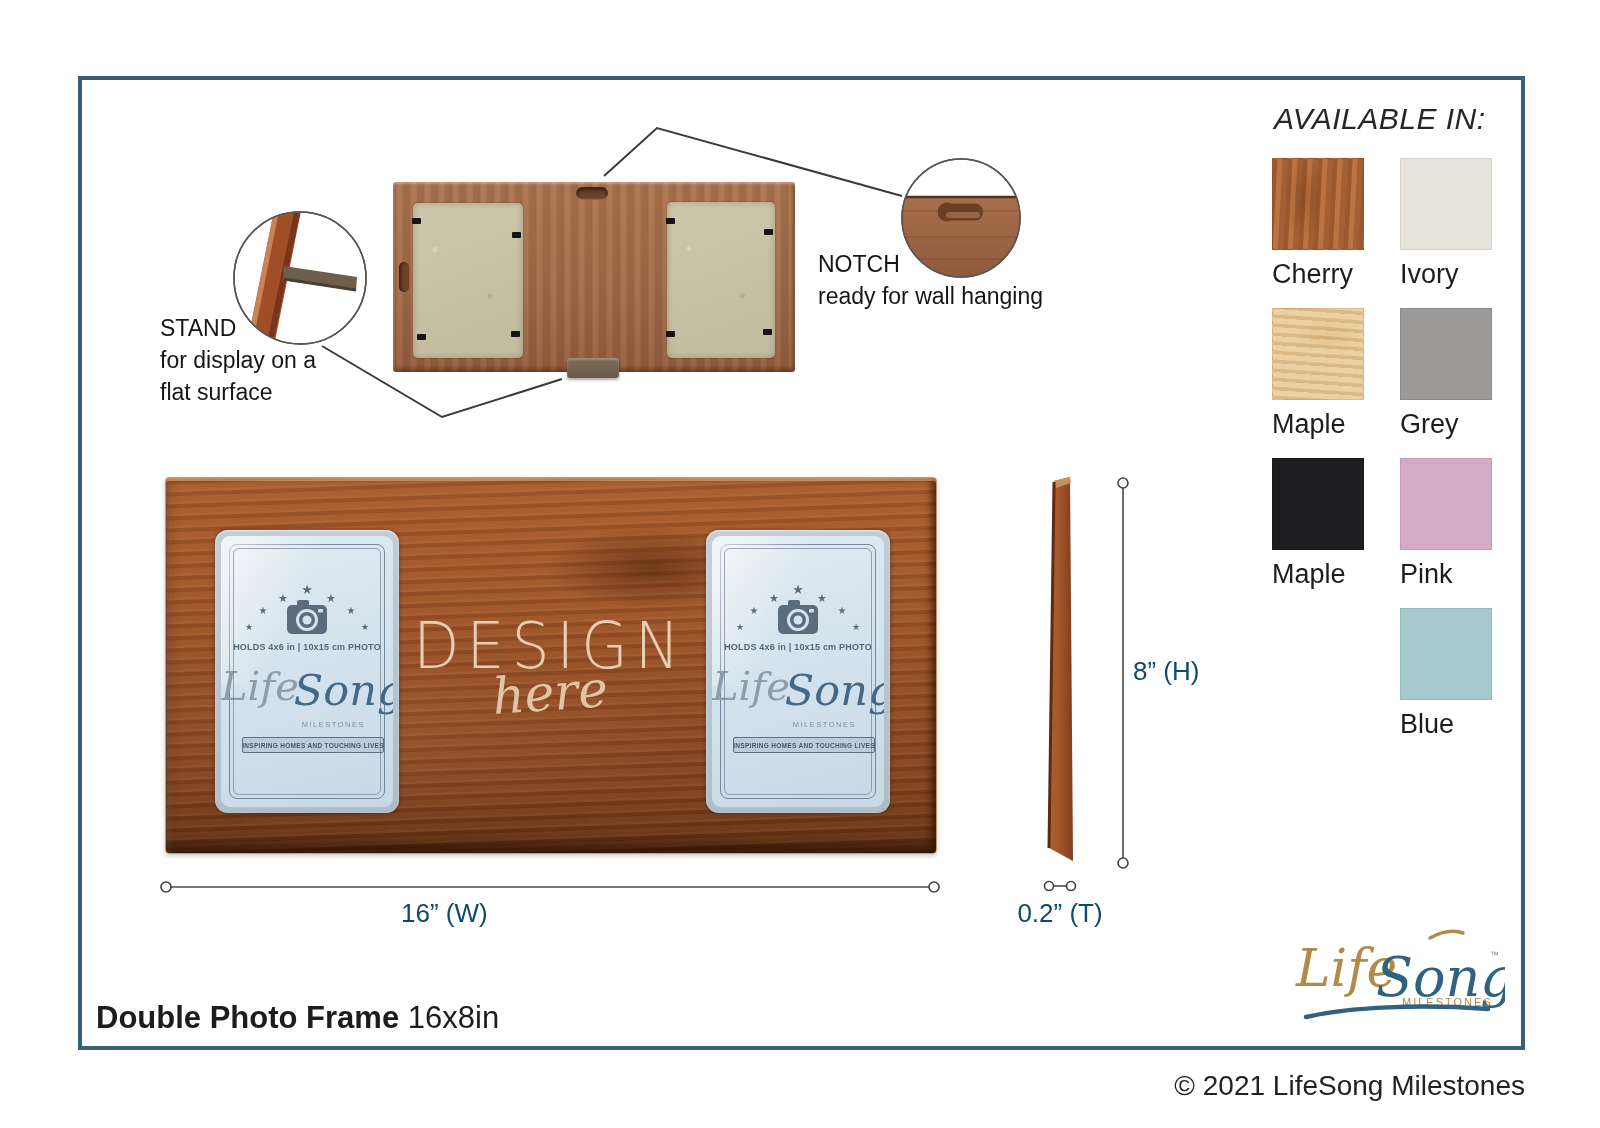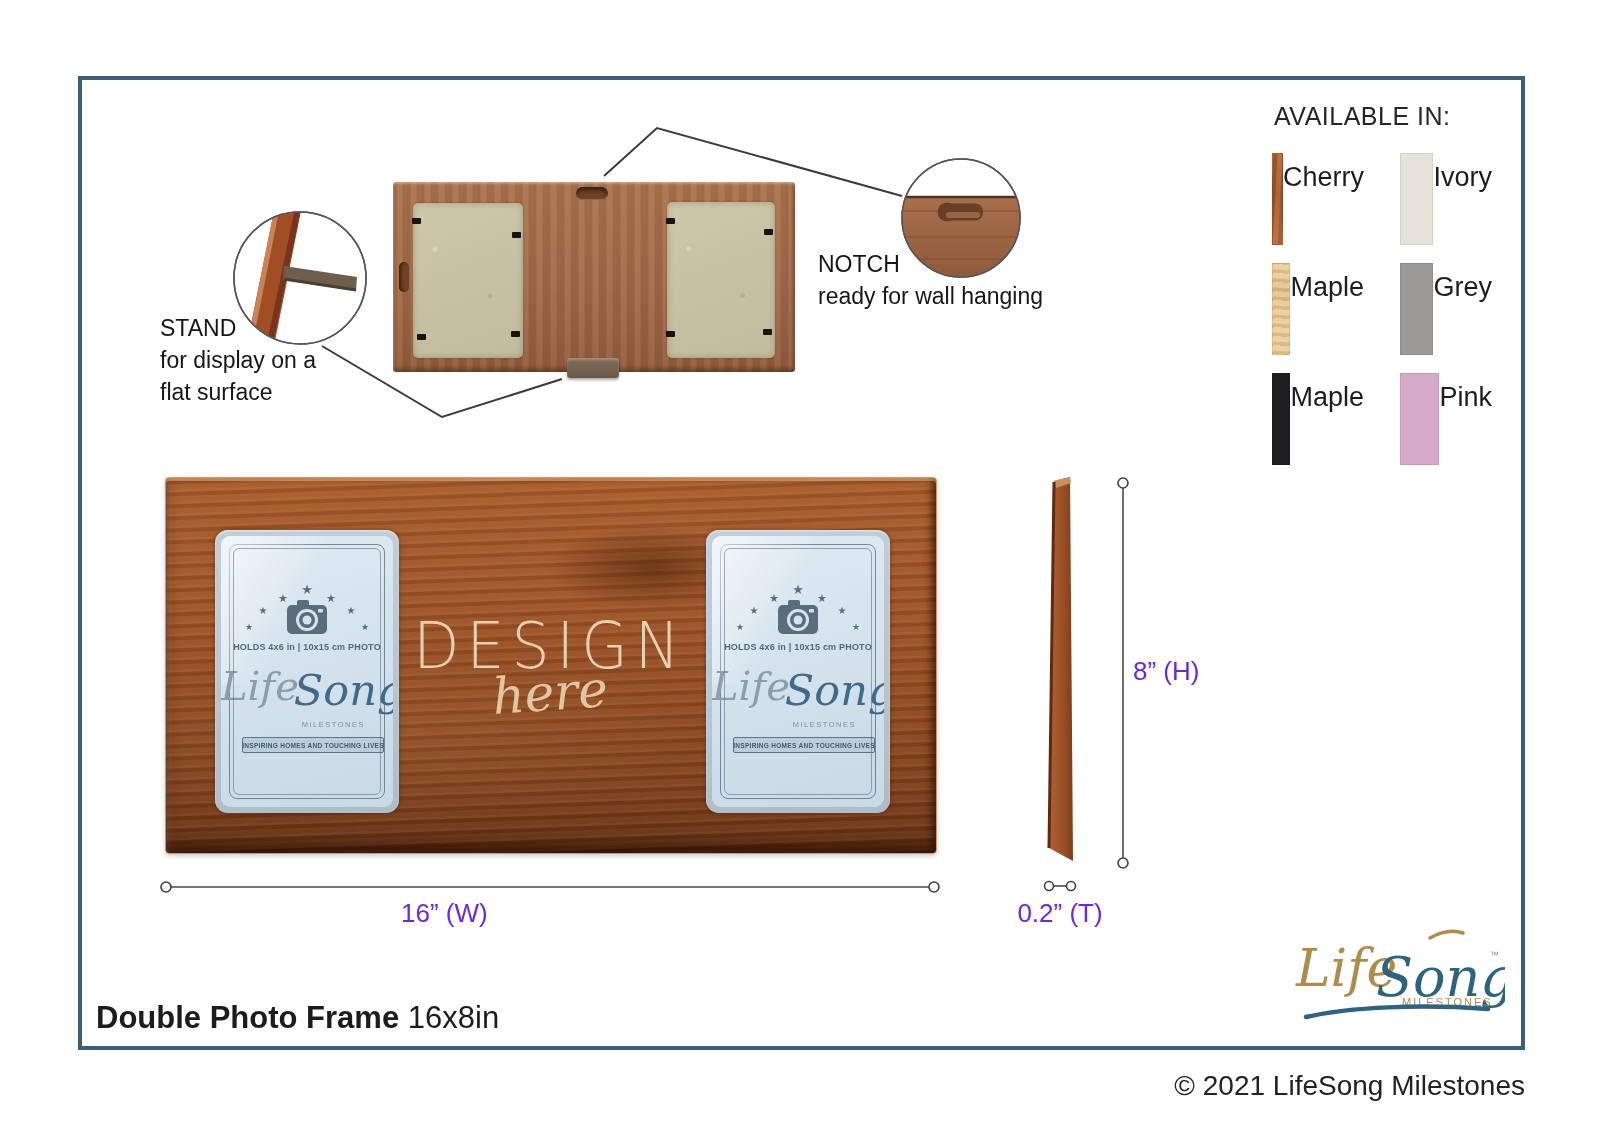--- a/index.html
+++ b/index.html
@@ -52,38 +52,38 @@
   .holds-line{position:absolute;top:106px;left:0;width:100%;text-align:center;font-size:9px;font-weight:bold;color:#53677a;letter-spacing:.2px;}
   .brand-line{position:absolute;top:124px;left:0;width:100%;font-family:"DejaVu Serif",serif;font-style:italic;}
   .brand-life{font-size:40px;color:#8d9dab;}
   .brand-song{font-size:43px;color:#41698a;margin-left:-5px;position:relative;top:5px;}
   .brand-sub{position:absolute;top:184px;right:28px;font-size:7.5px;letter-spacing:1.5px;color:#7e8f9e;}
   .tagline-banner{position:absolute;top:201px;left:21px;width:140px;height:14px;border:1px solid #5c7184;border-radius:2px;
     background:#b9cdda;display:flex;align-items:center;justify-content:center;font-size:6.5px;letter-spacing:.3px;color:#3f5a70;font-weight:bold;white-space:nowrap;}
 
   
   .avail-panel{left:1272px;top:102px;width:230px;}
-  .avail-heading{font-size:25px;color:#262626;letter-spacing:.5px;margin:0 0 22px 2px;}
+  .avail-heading{font-size:30px;color:#262626;letter-spacing:.5px;margin:0 0 22px 2px;font-style:italic;}
   .swatch-grid{display:grid;grid-template-columns:92px 92px;column-gap:36px;row-gap:18px;}
-  .swatch-cell{display:flex;}
+  .swatch-cell{display:flex;flex-direction:column;}
   .swatch{width:92px;height:92px;border:1px solid rgba(0,0,0,.08);box-sizing:border-box;}
   .swatch-label{margin-top:9px;font-size:27px;color:#1d1d1d;}
   .wood-cherry{background-image:
       repeating-linear-gradient(93deg, rgba(116,58,24,.35) 0 4px, rgba(233,152,92,.22) 5px 9px, rgba(116,58,24,.2) 10px 15px),
       radial-gradient(ellipse 30px 60px at 35% 45%, rgba(110,50,15,.35), transparent 70%) !important;}
   .wood-maple{background-image:
       repeating-linear-gradient(4deg, rgba(196,148,82,.28) 0 3px, rgba(255,238,200,.25) 4px 9px),
       radial-gradient(ellipse 50px 25px at 60% 30%, rgba(190,140,75,.25), transparent 70%) !important;}
 
   
   .product-title{left:96px;top:1000px;font-size:31px;color:#1c1c1c;}
   .product-title b{font-weight:bold;}
   .copyright{right:75px;top:1070px;font-size:28px;color:#222;text-align:right;}
 
-  .dim-label{font-size:26px;color:#6d28d9;}
+  .dim-label{font-size:26px;color:#0c4a6e;}
 </style>
 </head>
 <body>
 
 <div class="canvas">
 
   <div class="abs border-box"></div>
 
   <svg class="abs" style="left:0;top:0;" width="1600" height="1128" viewBox="0 0 1600 1128">
     <defs>
@@ -273,20 +273,24 @@
       </div>
       <div class="swatch-cell">
         <div class="swatch" style="background-color: rgb(30, 29, 31);"></div>
         <div class="swatch-label">Maple</div>
       </div>
       <div class="swatch-cell">
         <div class="swatch" style="background-color: rgb(212, 170, 198);"></div>
         <div class="swatch-label">Pink</div>
       </div>
       <div class="swatch-cell"></div>
+      <div class="swatch-cell">
+        <div class="swatch" style="background-color: rgb(166, 201, 205);"></div>
+        <div class="swatch-label">Blue</div>
+      </div>
     </div>
   </div>
 
   <div class="abs product-title">
     <b>Double Photo Frame</b>
     <span>16x8in</span>
   </div>
 
   <svg class="abs" style="left:1290px;top:922px;" width="215" height="102" viewBox="0 0 215 102">
     <path d="M 140 16 q 18 -10 33 -5" fill="none" stroke="#b08b4c" stroke-width="3.5" stroke-linecap="round"></path>

